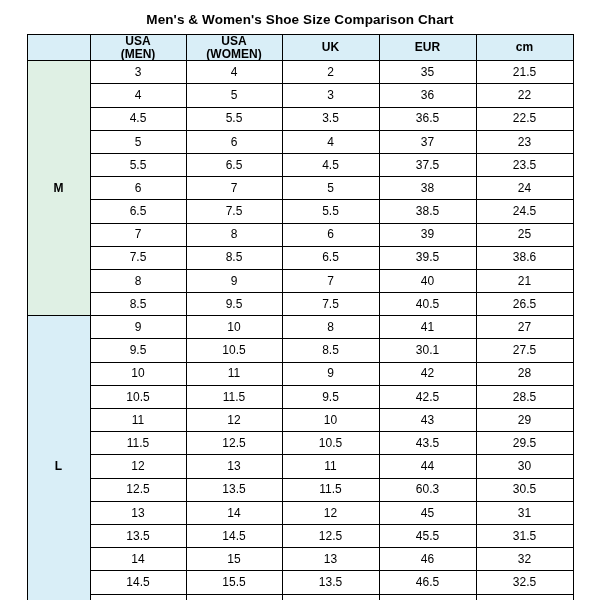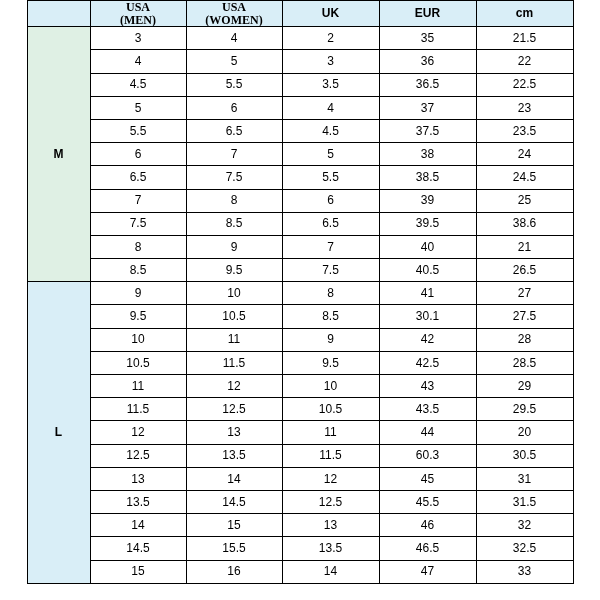--- a/index.html
+++ b/index.html
@@ -50,21 +50,20 @@
     font-weight: bold;
     font-size: 12.5px;
     height: 40px;
   }
   th.head-cat {
     width: 62px;
     background: #d9eef7;
   }
   th.head-usa-men, th.head-usa-women {
     width: 95px;
-    font-family: Liberation Serif, serif;
   }
   th.head-uk, th.head-eur, th.head-cm {
     width: 96px;
   }
   .head-two-line span {
     display: block;
   }
   td.cat-cell {
     background: #dff0e4;
     font-weight: bold;
@@ -78,20 +77,21 @@
   }
   .group-sep td {
     border-top: 1.5px solid #000000;
   }
 </style>
 </head>
 <body>
 
 <div id="chart-wrap">
 
+  <div class="title-bar">Men's &amp; Women's Shoe Size Comparison Chart</div>
 
   <table class="size-table">
     <thead>
       <tr>
         <th class="head-cat"></th>
         <th class="head-usa-men head-two-line">
           <span>USA</span>
           <span>(MEN)</span>
         </th>
         <th class="head-usa-women head-two-line">
@@ -223,21 +223,21 @@
           <td>12.5</td>
           <td>10.5</td>
           <td>43.5</td>
           <td>29.5</td>
         </tr>
         <tr>
           <td>12</td>
           <td>13</td>
           <td>11</td>
           <td>44</td>
-          <td>20</td>
+          <td>30</td>
         </tr>
         <tr>
           <td>12.5</td>
           <td>13.5</td>
           <td>11.5</td>
           <td>60.3</td>
           <td>30.5</td>
         </tr>
         <tr>
           <td>13</td>

